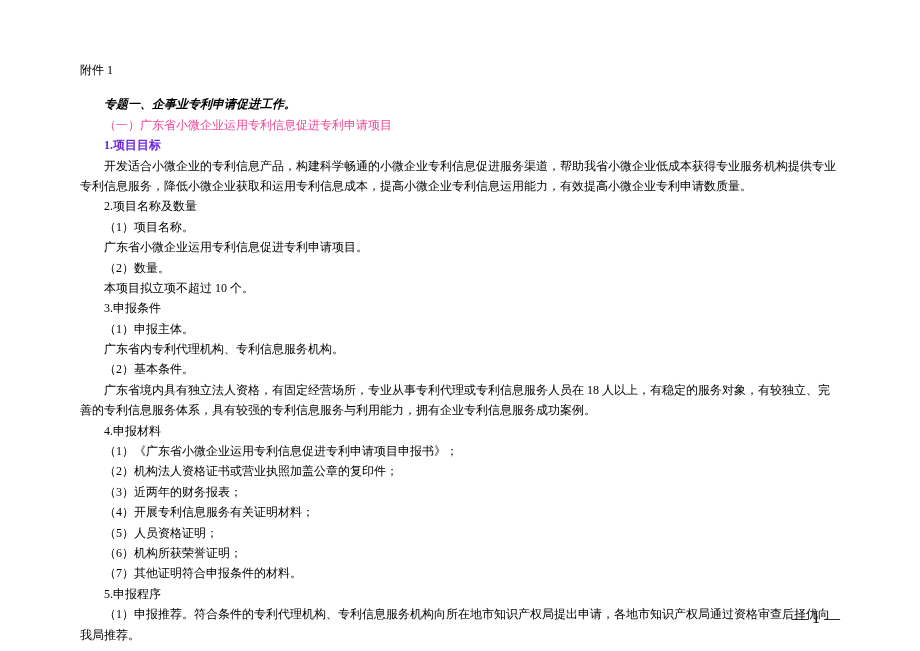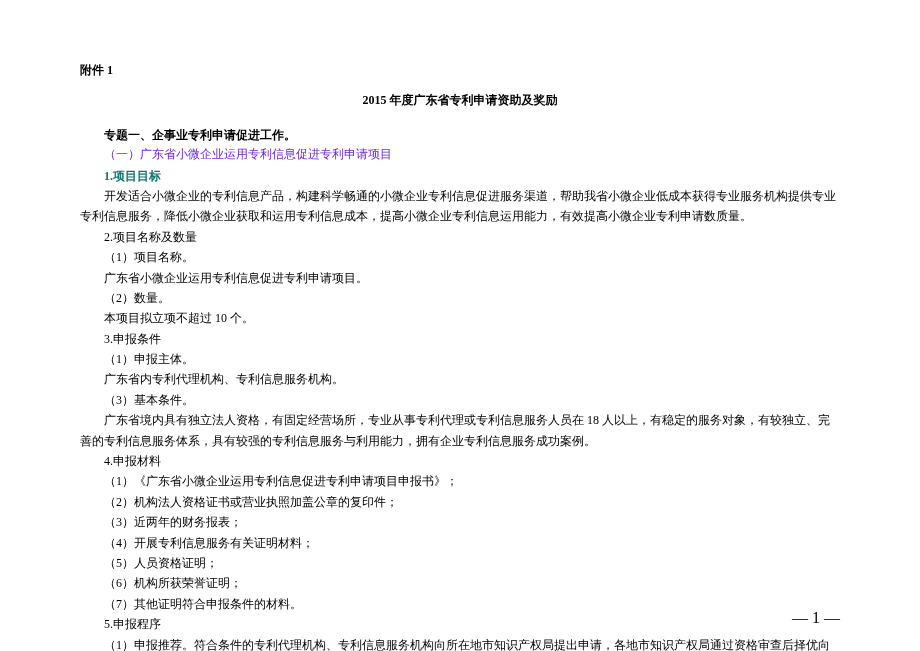--- a/index.html
+++ b/index.html
@@ -9,38 +9,38 @@
       padding: 60px 80px 40px 80px;
       font-size: 12px;
       line-height: 1.7;
       color: #000;
       width: 920px;
       height: 651px;
       box-sizing: border-box;
       position: relative;
     }
     .attachment-label {
-      font-weight: bold;
-      margin-bottom: 10px;
+      font-weight: normal;
+      margin-bottom: 2px;
     }
     .title-block {
       text-align: center;
       font-weight: bold;
       margin-bottom: 14px;
     }
     .section-title {
       font-weight: bold;
       text-indent: 2em;
+      font-style: italic;
     }
     .red {
-      color: #6d28d9;
-      font-family: Liberation Mono, monospace;
+      color: #ec4899;
     }
     .red-bold {
-      color: #0f766e;
+      color: #6d28d9;
       font-weight: bold;
       text-indent: 2em;
     }
     .bold {
       font-weight: normal;
     }
     .para {
       text-indent: 2em;
     }
     .page-number {
@@ -53,38 +53,37 @@
     .line {
       display: block;
     }
   </style>
 </head>
 <body>
 
 <div class="attachment-label">附件 1</div>
 
 <div class="title-block">
-  <span class="line">2015 年度广东省专利申请资助及奖励</span>
 </div>
 
 <div class="section-title">专题一、企事业专利申请促进工作。</div>
 <div class="para red">（一）广东省小微企业运用专利信息促进专利申请项目</div>
 <div class="red-bold">1.项目目标</div>
 <div class="para">开发适合小微企业的专利信息产品，构建科学畅通的小微企业专利信息促进服务渠道，帮助我省小微企业低成本获得专业服务机构提供专业专利信息服务，降低小微企业获取和运用专利信息成本，提高小微企业专利信息运用能力，有效提高小微企业专利申请数质量。</div>
 
 <div class="para bold">2.项目名称及数量</div>
 <div class="para">（1）项目名称。</div>
 <div class="para">广东省小微企业运用专利信息促进专利申请项目。</div>
 <div class="para">（2）数量。</div>
 <div class="para">本项目拟立项不超过 10 个。</div>
 
 <div class="para bold">3.申报条件</div>
 <div class="para">（1）申报主体。</div>
 <div class="para">广东省内专利代理机构、专利信息服务机构。</div>
-<div class="para">（3）基本条件。</div>
+<div class="para">（2）基本条件。</div>
 <div class="para">广东省境内具有独立法人资格，有固定经营场所，专业从事专利代理或专利信息服务人员在 18 人以上，有稳定的服务对象，有较独立、完善的专利信息服务体系，具有较强的专利信息服务与利用能力，拥有企业专利信息服务成功案例。</div>
 
 <div class="para bold">4.申报材料</div>
 <div class="para">（1）《广东省小微企业运用专利信息促进专利申请项目申报书》；</div>
 <div class="para">（2）机构法人资格证书或营业执照加盖公章的复印件；</div>
 <div class="para">（3）近两年的财务报表；</div>
 <div class="para">（4）开展专利信息服务有关证明材料；</div>
 <div class="para">（5）人员资格证明；</div>
 <div class="para">（6）机构所获荣誉证明；</div>
 <div class="para">（7）其他证明符合申报条件的材料。</div>

